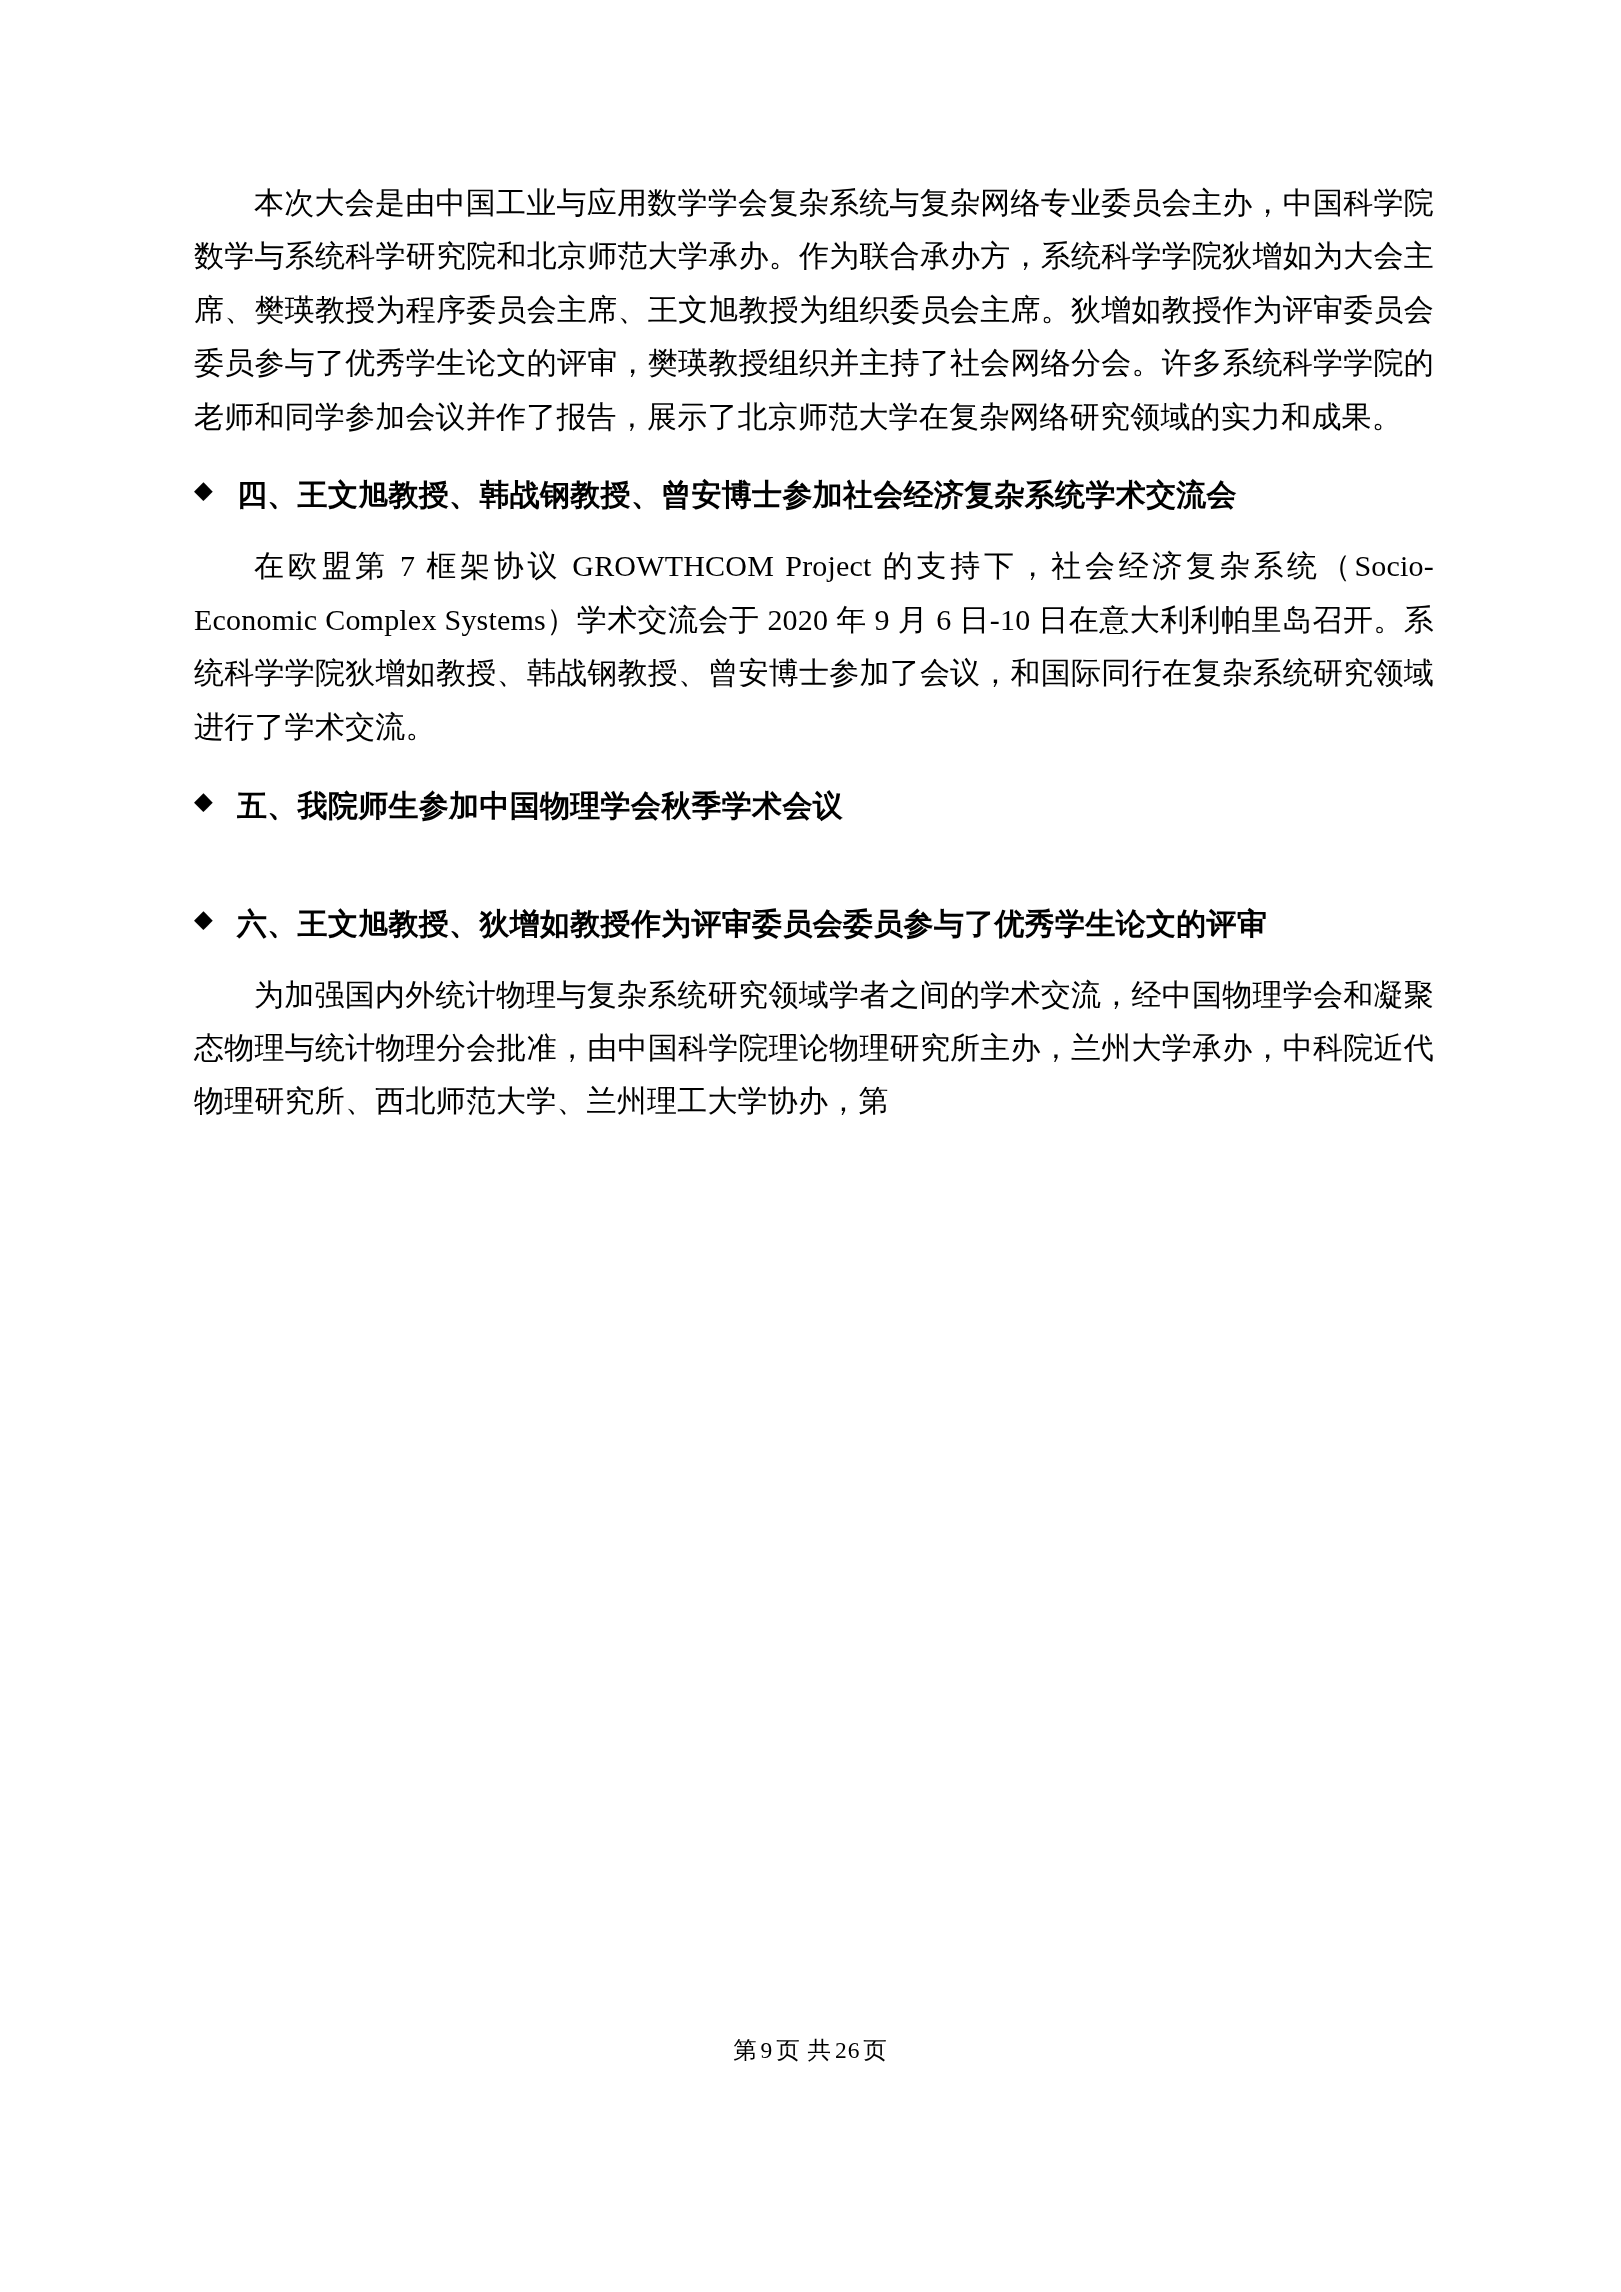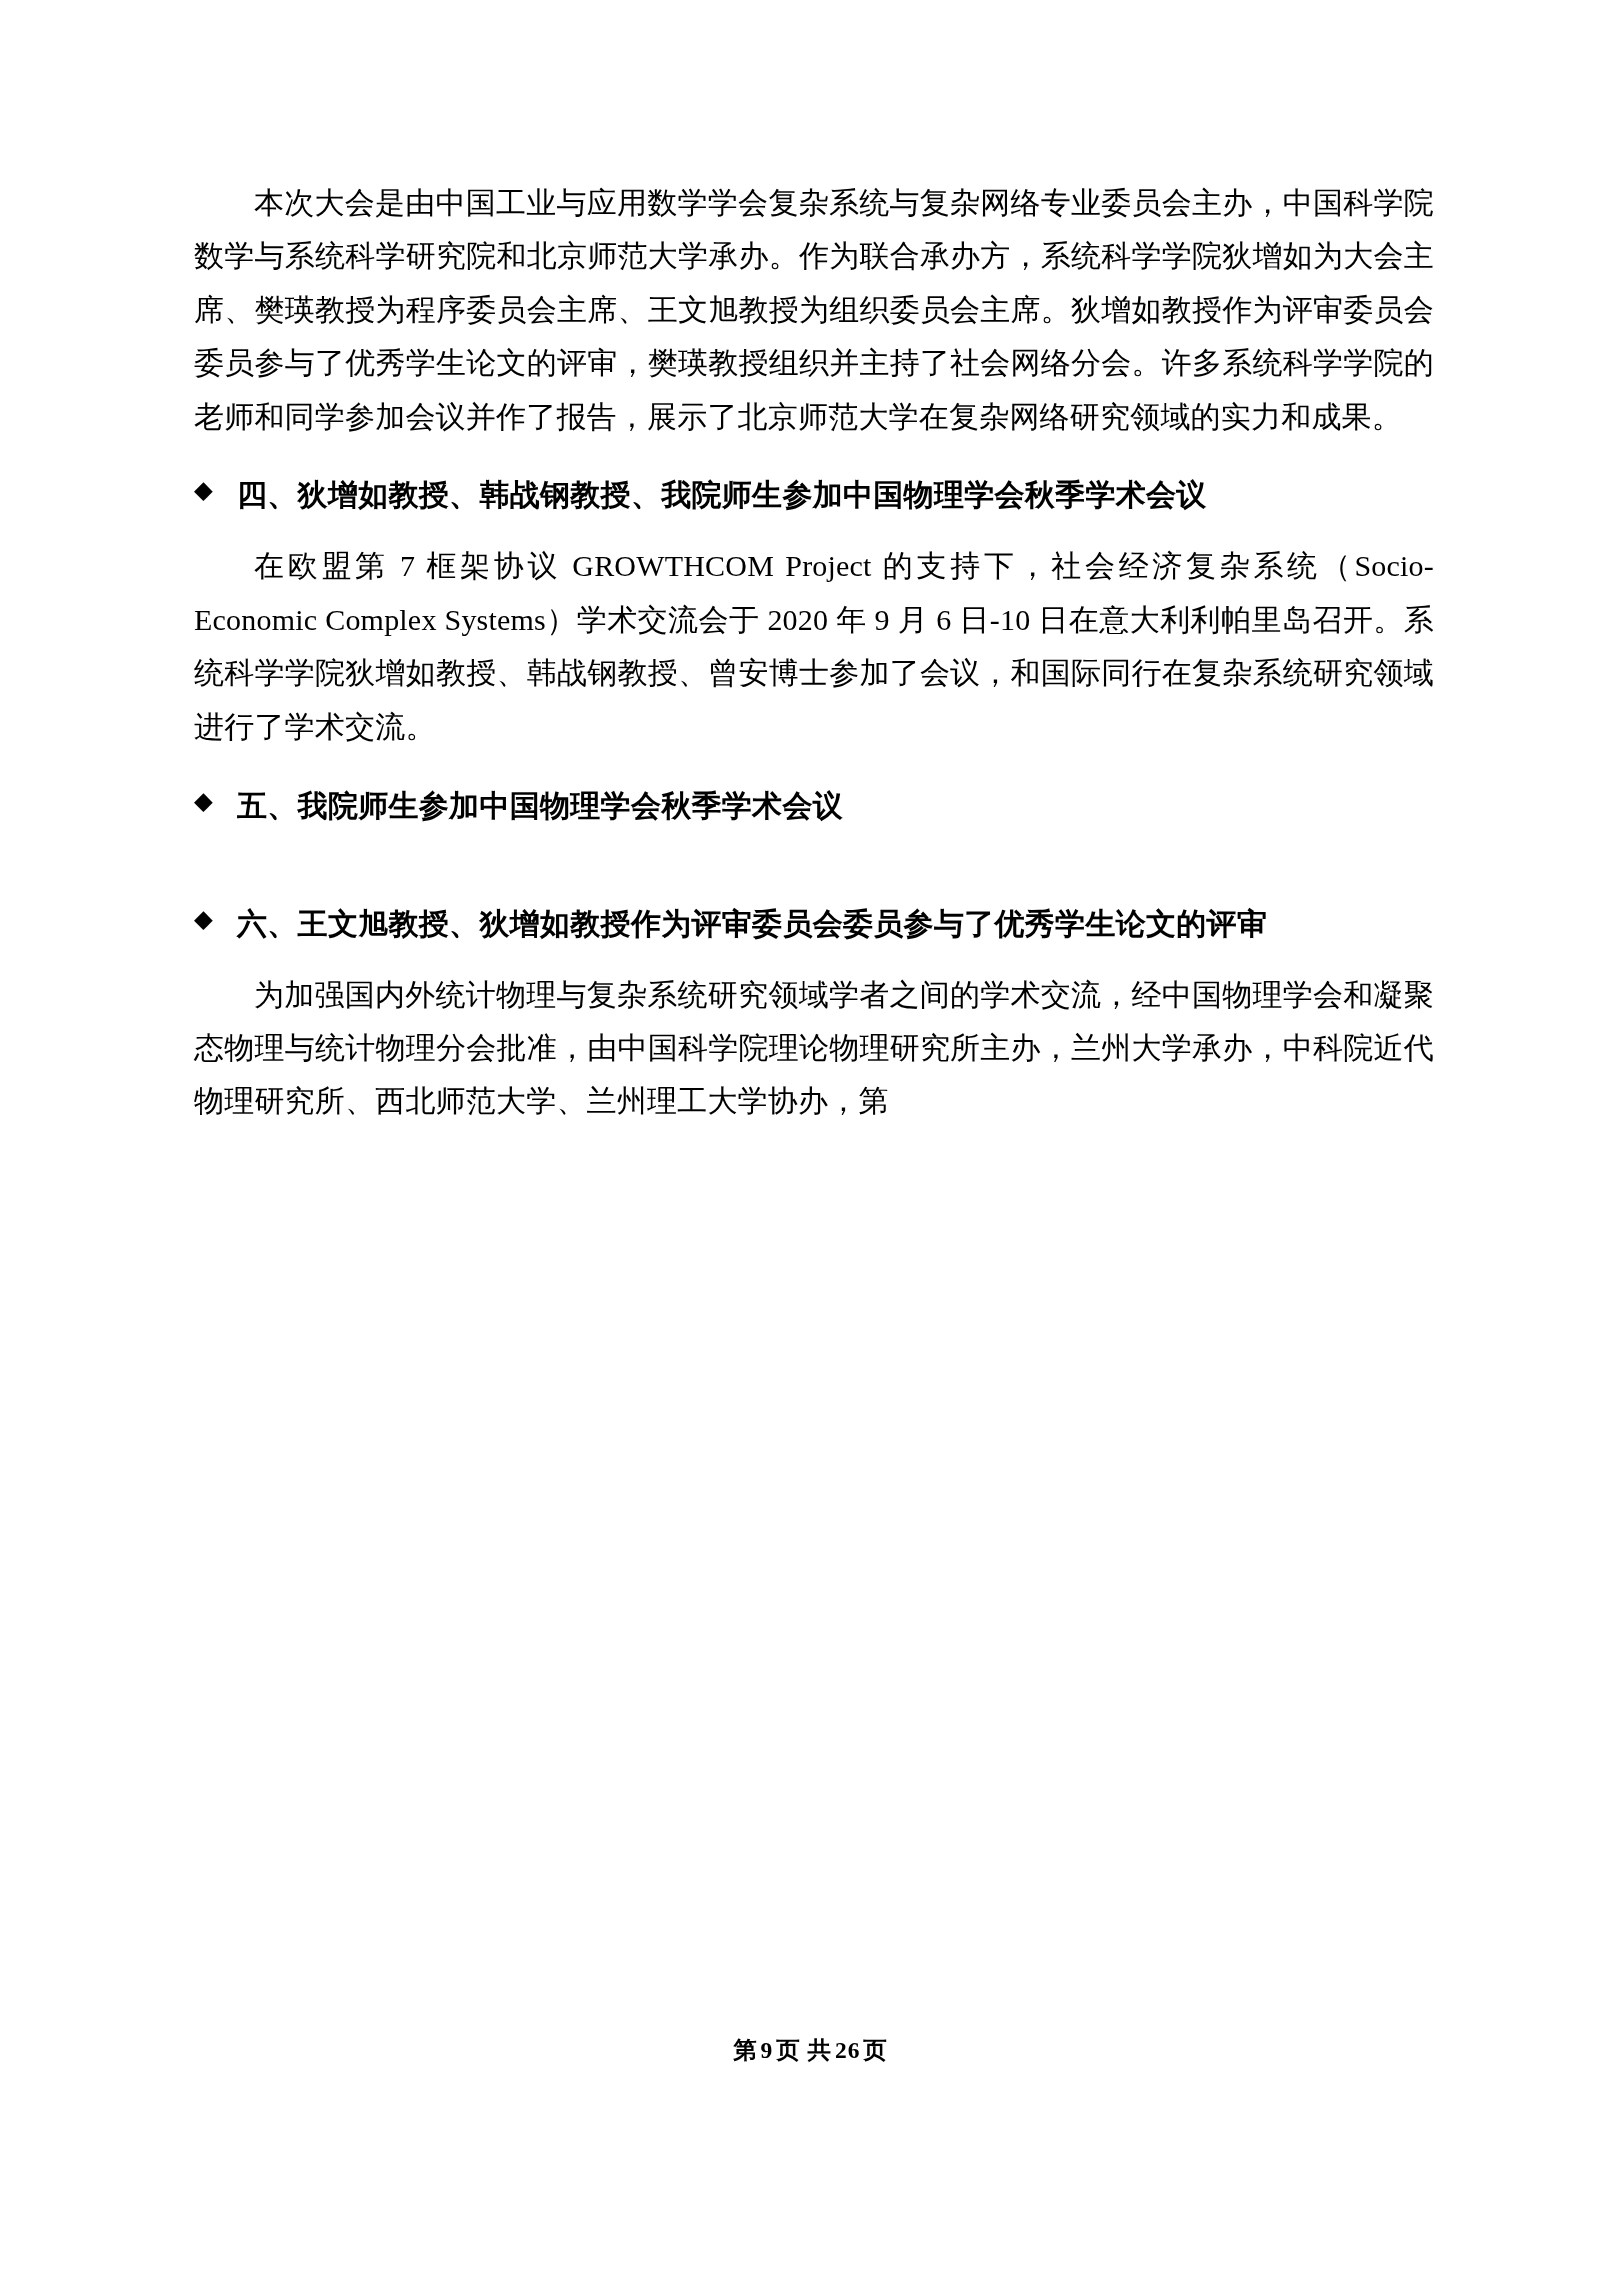--- a/index.html
+++ b/index.html
@@ -59,38 +59,38 @@
     flex: 1 1 auto;
   }
   .spacer-md { height: 21.6px; }
   .footer {
     position: absolute;
     left: 0;
     top: 2034px;
     width: 1621px;
     text-align: center;
     font-size: 23.5px;
-    font-weight: bold;
+    font-weight: normal;
     font-family: "Liberation Serif", "DejaVu Serif", serif;
     letter-spacing: 1px;
   }
   .footer span { display: inline-block; }
   .footer .num { padding: 0 2.9px; }
 </style>
 </head>
 <body>
 
 <div class="page">
   <div class="content">
 
     <p class="para">本次大会是由中国工业与应用数学学会复杂系统与复杂网络专业委员会主办，中国科学院数学与系统科学研究院和北京师范大学承办。作为联合承办方，系统科学学院狄增如为大会主席、樊瑛教授为程序委员会主席、王文旭教授为组织委员会主席。狄增如教授作为评审委员会委员参与了优秀学生论文的评审，樊瑛教授组织并主持了社会网络分会。许多系统科学学院的老师和同学参加会议并作了报告，展示了北京师范大学在复杂网络研究领域的实力和成果。</p>
 
     <div class="heading">
       <span class="bullet">◆</span>
-      <span class="htext">四、狄增如教授、韩战钢教授、我院师生参加中国物理学会秋季学术会议</span>
+      <span class="htext">四、王文旭教授、韩战钢教授、曾安博士参加社会经济复杂系统学术交流会</span>
     </div>
 
     <p class="para">在欧盟第 7 框架协议 GROWTHCOM Project 的支持下，社会经济复杂系统（Socio-Economic Complex Systems）学术交流会于 2020 年 9 月 6 日-10 日在意大利利帕里岛召开。系统科学学院狄增如教授、韩战钢教授、曾安博士参加了会议，和国际同行在复杂系统研究领域进行了学术交流。</p>
 
     <div class="heading">
       <span class="bullet">◆</span>
       <span class="htext">五、我院师生参加中国物理学会秋季学术会议</span>
     </div>
 
 

